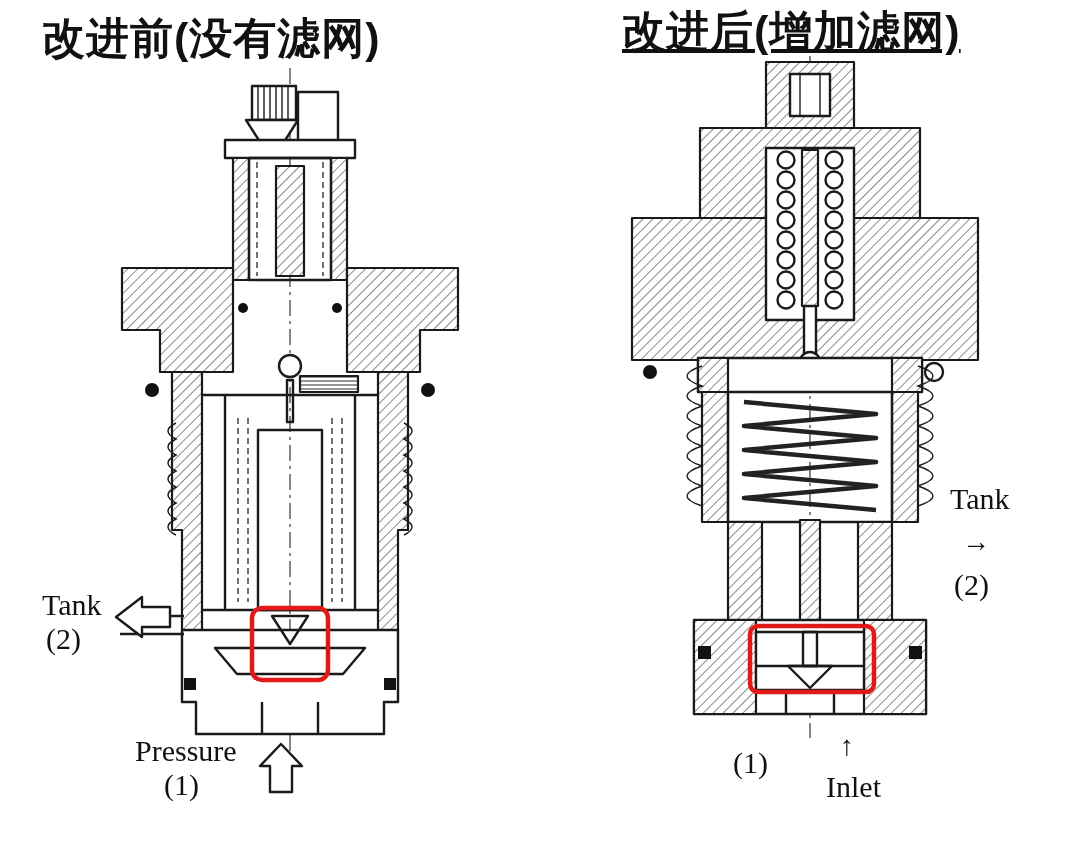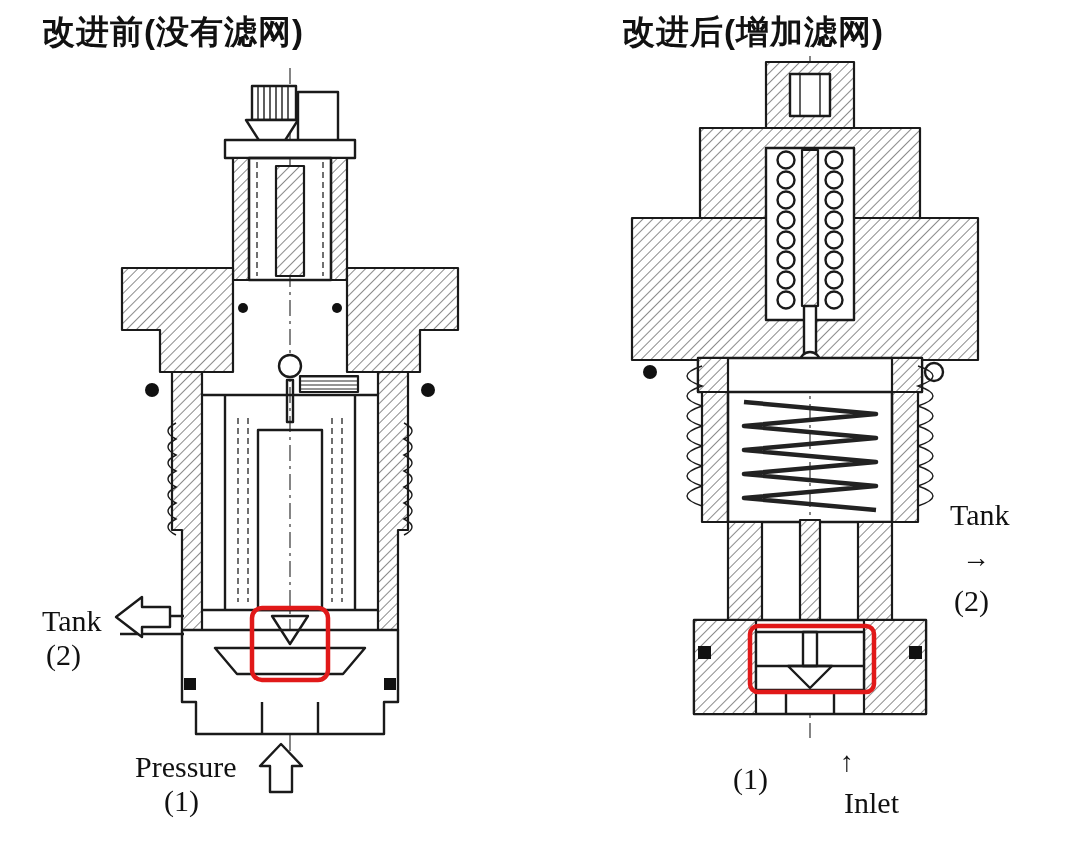--- a/index.html
+++ b/index.html
@@ -1,20 +1,20 @@
 <!DOCTYPE html>
 <html><head>
 <meta charset="utf-8">
 <style>
   html,body{margin:0;padding:0;background:#ffffff;}
   .canvas{position:relative;width:1080px;height:852px;background:#ffffff;overflow:hidden;
           font-family:"Liberation Sans",sans-serif;}
-  .title{position:absolute;font-size:33px;font-weight:600;color:#111;letter-spacing:1px;
+  .title{position:absolute;font-size:43px;font-weight:600;color:#111;letter-spacing:1px;
          font-family:"Liberation Sans",sans-serif;}
-  .lbl{position:absolute;color:#111;font-family:"Liberation Serif",serif;margin-top:16px;}
+  .lbl{position:absolute;color:#111;font-family:"Liberation Serif",serif;}
   .s30{font-size:30px;}
   .s28{font-size:28px;}
   svg{position:absolute;left:0;top:0;}
   svg *{vector-effect:non-scaling-stroke;}
   .ol{fill:none;stroke:#1a1a1a;stroke-width:2.4;stroke-linejoin:round;}
   .olw{fill:#ffffff;stroke:#1a1a1a;stroke-width:2.4;stroke-linejoin:round;}
   .hat{stroke:#1a1a1a;stroke-width:2.2;stroke-linejoin:round;}
   .thin{fill:none;stroke:#1a1a1a;stroke-width:1.4;}
   .dash{fill:none;stroke:#333;stroke-width:1.4;stroke-dasharray:6 4;}
   .cline{fill:none;stroke:#444;stroke-width:1.3;stroke-dasharray:16 5 3 5;}
@@ -193,27 +193,27 @@
         <rect class="blackfill" x="909" y="646" width="13" height="13"></rect>
         <line class="ol" x1="786" y1="690" x2="786" y2="714"></line>
         <line class="ol" x1="834" y1="690" x2="834" y2="714"></line>
       </g>
 
       <rect x="750" y="626" width="124" height="66" rx="8" fill="none" stroke-width="4.5" stroke="#e11919"></rect>
     </g>
   </svg>
 
   <div class="title" style="left:42px;top:10px;">改进前(没有滤网)</div>
-  <div class="title" style="left:622px;top:10px;">改进后(增加滤网)</div>
+  <div class="title" style="left:622px;top:3px;text-decoration:underline;">改进后(增加滤网)</div>
 
   <div class="lbl s30" style="left:42px;top:588px;">Tank</div>
   <div class="lbl s30" style="left:46px;top:622px;">(2)</div>
   <div class="lbl s30" style="left:135px;top:734px;">Pressure</div>
   <div class="lbl s30" style="left:164px;top:768px;">(1)</div>
 
   <div class="lbl s30" style="left:950px;top:482px;">Tank</div>
   <div class="lbl s28" style="left:962px;top:526px;">→</div>
   <div class="lbl s30" style="left:954px;top:568px;">(2)</div>
   <div class="lbl s30" style="left:733px;top:746px;">(1)</div>
   <div class="lbl s28" style="left:840px;top:730px;">↑</div>
-  <div class="lbl s30" style="left:844px;top:770px;">Inlet</div>
+  <div class="lbl s30" style="left:826px;top:770px;">Inlet</div>
 
 </div>
 
 </body></html>

